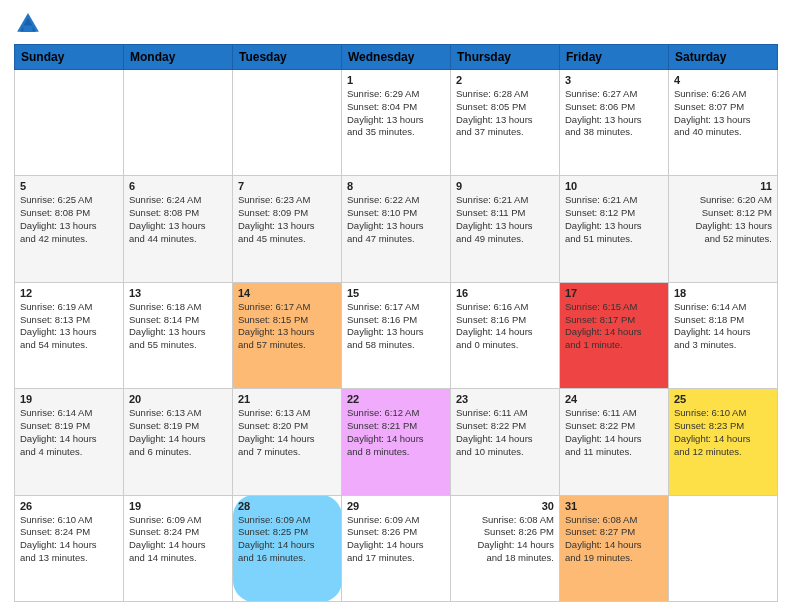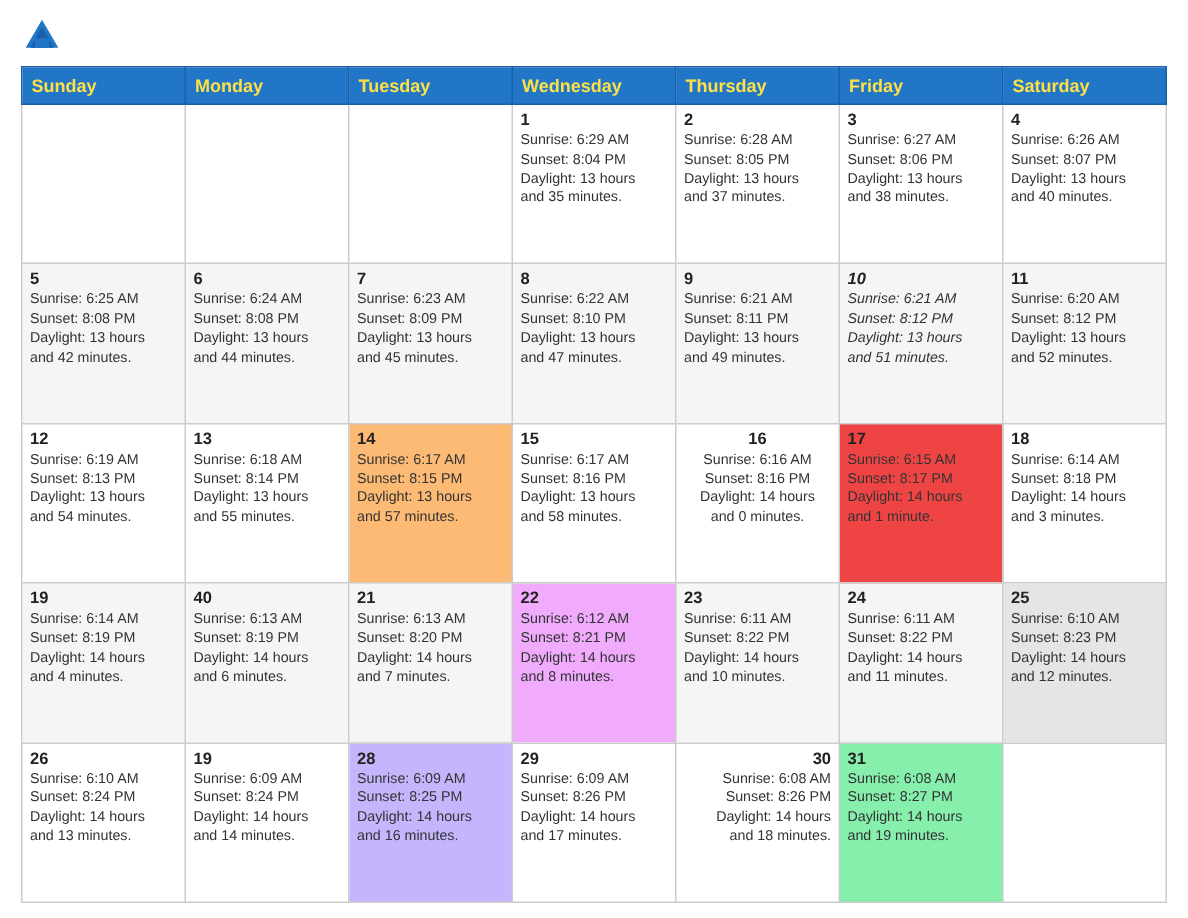--- a/index.html
+++ b/index.html
@@ -62,21 +62,21 @@
       color: #444;
     }
     .calendar {
       flex: 1;
       border-collapse: collapse;
       width: 100%;
       table-layout: fixed;
     }
     .calendar th {
       background: #2176c7;
-      color: #fde047;
+      color: #000000;
       font-size: 12px;
       font-weight: bold;
       text-align: left;
       padding: 5px 6px;
       border: 1px solid #1a5fa8;
     }
     .calendar td {
       vertical-align: top;
       border: 1px solid #ccc;
       padding: 4px 5px;
@@ -178,25 +178,25 @@
             <div class="day-info">Sunrise: 6:23 AM<br>Sunset: 8:09 PM<br>Daylight: 13 hours<br>and 45 minutes.</div>
           </td>
           <td style="background: rgb(245, 245, 245);">
             <span class="day-num">8</span>
             <div class="day-info">Sunrise: 6:22 AM<br>Sunset: 8:10 PM<br>Daylight: 13 hours<br>and 47 minutes.</div>
           </td>
           <td style="background: rgb(245, 245, 245);">
             <span class="day-num">9</span>
             <div class="day-info">Sunrise: 6:21 AM<br>Sunset: 8:11 PM<br>Daylight: 13 hours<br>and 49 minutes.</div>
           </td>
-          <td style="background: rgb(245, 245, 245); font-style: italic;">
+          <td style="background: rgb(245, 245, 245);">
             <span class="day-num">10</span>
             <div class="day-info">Sunrise: 6:21 AM<br>Sunset: 8:12 PM<br>Daylight: 13 hours<br>and 51 minutes.</div>
           </td>
-          <td style="background: rgb(245, 245, 245);">
+          <td style="background: rgb(245, 245, 245); text-align: right;">
             <span class="day-num">11</span>
             <div class="day-info">Sunrise: 6:20 AM<br>Sunset: 8:12 PM<br>Daylight: 13 hours<br>and 52 minutes.</div>
           </td>
         </tr>
         <tr>
           <td style="background: rgb(255, 255, 255);">
             <span class="day-num">12</span>
             <div class="day-info">Sunrise: 6:19 AM<br>Sunset: 8:13 PM<br>Daylight: 13 hours<br>and 54 minutes.</div>
           </td>
           <td style="background: rgb(255, 255, 255);">
@@ -204,85 +204,85 @@
             <div class="day-info">Sunrise: 6:18 AM<br>Sunset: 8:14 PM<br>Daylight: 13 hours<br>and 55 minutes.</div>
           </td>
           <td style="background: #fdba74;">
             <span class="day-num">14</span>
             <div class="day-info">Sunrise: 6:17 AM<br>Sunset: 8:15 PM<br>Daylight: 13 hours<br>and 57 minutes.</div>
           </td>
           <td style="background: rgb(255, 255, 255);">
             <span class="day-num">15</span>
             <div class="day-info">Sunrise: 6:17 AM<br>Sunset: 8:16 PM<br>Daylight: 13 hours<br>and 58 minutes.</div>
           </td>
-          <td style="background: rgb(255, 255, 255); text-align: center;">
+          <td style="background: rgb(255, 255, 255);">
             <span class="day-num">16</span>
             <div class="day-info">Sunrise: 6:16 AM<br>Sunset: 8:16 PM<br>Daylight: 14 hours<br>and 0 minutes.</div>
           </td>
           <td style="background: #ef4444;">
             <span class="day-num">17</span>
             <div class="day-info">Sunrise: 6:15 AM<br>Sunset: 8:17 PM<br>Daylight: 14 hours<br>and 1 minute.</div>
           </td>
           <td style="background: rgb(255, 255, 255);">
             <span class="day-num">18</span>
             <div class="day-info">Sunrise: 6:14 AM<br>Sunset: 8:18 PM<br>Daylight: 14 hours<br>and 3 minutes.</div>
           </td>
         </tr>
         <tr>
           <td style="background: rgb(245, 245, 245);">
             <span class="day-num">19</span>
             <div class="day-info">Sunrise: 6:14 AM<br>Sunset: 8:19 PM<br>Daylight: 14 hours<br>and 4 minutes.</div>
           </td>
           <td style="background: rgb(245, 245, 245);">
-            <span class="day-num">40</span>
+            <span class="day-num">20</span>
             <div class="day-info">Sunrise: 6:13 AM<br>Sunset: 8:19 PM<br>Daylight: 14 hours<br>and 6 minutes.</div>
           </td>
           <td style="background: rgb(245, 245, 245);">
             <span class="day-num">21</span>
             <div class="day-info">Sunrise: 6:13 AM<br>Sunset: 8:20 PM<br>Daylight: 14 hours<br>and 7 minutes.</div>
           </td>
           <td style="background: #f0abfc;">
             <span class="day-num">22</span>
             <div class="day-info">Sunrise: 6:12 AM<br>Sunset: 8:21 PM<br>Daylight: 14 hours<br>and 8 minutes.</div>
           </td>
           <td style="background: rgb(245, 245, 245);">
             <span class="day-num">23</span>
             <div class="day-info">Sunrise: 6:11 AM<br>Sunset: 8:22 PM<br>Daylight: 14 hours<br>and 10 minutes.</div>
           </td>
           <td style="background: rgb(245, 245, 245);">
             <span class="day-num">24</span>
             <div class="day-info">Sunrise: 6:11 AM<br>Sunset: 8:22 PM<br>Daylight: 14 hours<br>and 11 minutes.</div>
           </td>
-          <td style="background: #e5e5e5;">
+          <td style="background: #fde047;">
             <span class="day-num">25</span>
             <div class="day-info">Sunrise: 6:10 AM<br>Sunset: 8:23 PM<br>Daylight: 14 hours<br>and 12 minutes.</div>
           </td>
         </tr>
         <tr>
           <td style="background: rgb(255, 255, 255);">
             <span class="day-num">26</span>
             <div class="day-info">Sunrise: 6:10 AM<br>Sunset: 8:24 PM<br>Daylight: 14 hours<br>and 13 minutes.</div>
           </td>
           <td style="background: rgb(255, 255, 255);">
             <span class="day-num">19</span>
             <div class="day-info">Sunrise: 6:09 AM<br>Sunset: 8:24 PM<br>Daylight: 14 hours<br>and 14 minutes.</div>
           </td>
-          <td style="background: #c4b5fd;">
+          <td style="background: #7dd3fc; border-radius: 21px;">
             <span class="day-num">28</span>
             <div class="day-info">Sunrise: 6:09 AM<br>Sunset: 8:25 PM<br>Daylight: 14 hours<br>and 16 minutes.</div>
           </td>
           <td style="background: rgb(255, 255, 255);">
             <span class="day-num">29</span>
             <div class="day-info">Sunrise: 6:09 AM<br>Sunset: 8:26 PM<br>Daylight: 14 hours<br>and 17 minutes.</div>
           </td>
           <td style="background: rgb(255, 255, 255); text-align: right;">
             <span class="day-num">30</span>
             <div class="day-info">Sunrise: 6:08 AM<br>Sunset: 8:26 PM<br>Daylight: 14 hours<br>and 18 minutes.</div>
           </td>
-          <td style="background: #86efac;">
+          <td style="background: #fdba74;">
             <span class="day-num">31</span>
             <div class="day-info">Sunrise: 6:08 AM<br>Sunset: 8:27 PM<br>Daylight: 14 hours<br>and 19 minutes.</div>
           </td>
           <td class="empty-cell"></td>
         </tr>
       </tbody>
   </table>
 </div>
 
 </body></html>

